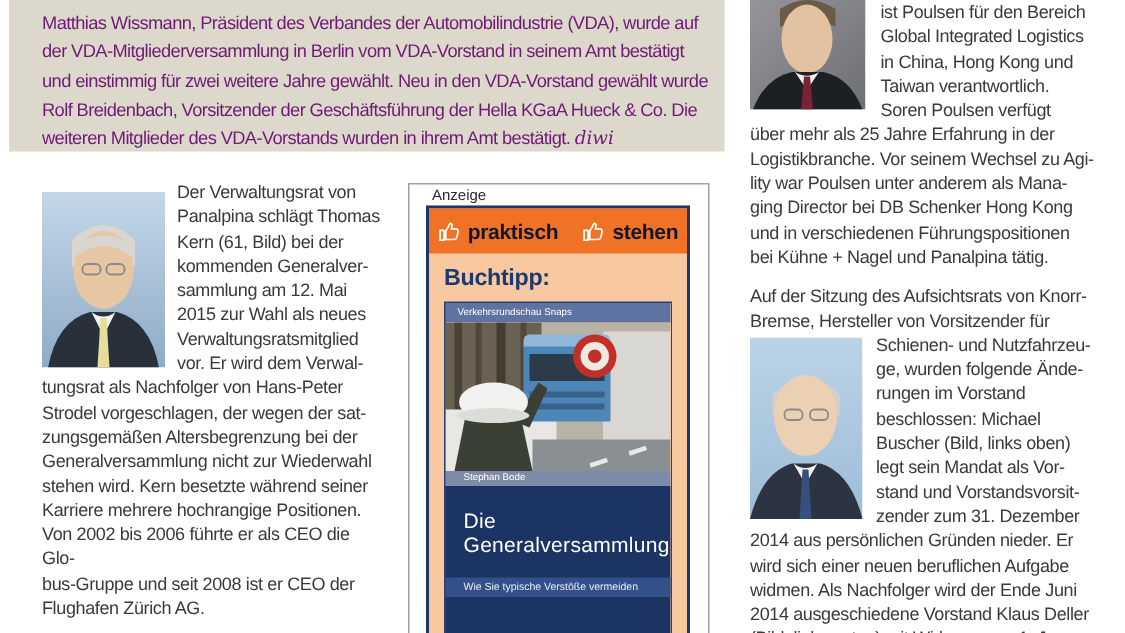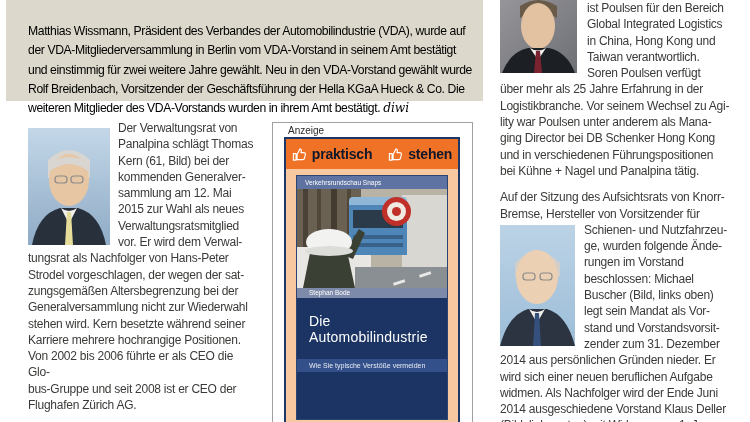--- a/index.html
+++ b/index.html
@@ -3,22 +3,22 @@
 <meta charset="utf-8">
 <style>
   html,body{margin:0;padding:0;background:#fff;}
   #page{position:relative;width:750px;height:422px;overflow:hidden;background:#fff;
         font-family:"Liberation Sans",sans-serif;color:#3a3a38;}
   .b{font-weight:400;}
   .i{font-style:italic;font-family:"DejaVu Serif",serif;letter-spacing:0;}
 
   
   .beige{position:absolute;left:6px;top:0;width:477px;height:101px;background:#dcd8cb;}
-  .beige-text{position:absolute;left:22px;top:22px;font-size:12.2px;line-height:19.3px;
-              letter-spacing:-0.4px;color:#000000;white-space:nowrap;}
+  .beige-text{position:absolute;left:22px;top:6px;font-size:12.2px;line-height:19.3px;
+              letter-spacing:-0.4px;color:#701a75;white-space:nowrap;}
 
   
   .col{position:absolute;font-size:12px;line-height:16.3px;letter-spacing:-0.25px;}
   .col-left{left:28px;top:120px;width:228px;}
   .col-right{left:500px;top:0;width:238px;}
   .col p{margin:0;}
   .col .gap10{margin-top:10px;}
 
   .photo{display:block;}
   .photo-kern{float:left;width:82px;height:117px;margin:8px 8px 5px 0;}
@@ -94,20 +94,21 @@
           </svg>
           <span>praktisch</span>
         </span>
         <span class="ad-header-item">
           <svg width="15" height="15" viewBox="0 0 16 16">
             <path d="M1.5 7h2.8v7H1.5z M5.5 13.5V7.8L8.6 2c.9.1 1.5.8 1.4 1.8L9.5 6h3.3c1 0 1.7.9 1.5 1.8l-1 4.4c-.2.8-.9 1.3-1.7 1.3H5.5z" fill="none" stroke="#fff" stroke-width="1.2" stroke-linejoin="round"></path>
           </svg>
           <span>stehen</span>
         </span>
       </div>
+      <div class="buchtipp">Buchtipp:</div>
       <div class="cover">
         <div class="cover-band1">Verkehrsrundschau Snaps</div>
         <svg class="cover-photo" viewBox="0 0 150 99" xmlns="http://www.w3.org/2000/svg">
           <rect width="150" height="99" fill="#b9b3a6"></rect>
           <rect x="0" y="0" width="64" height="62" fill="#6b6152"></rect>
           <rect x="6" y="0" width="5" height="58" fill="#4a4236"></rect>
           <rect x="20" y="0" width="4" height="60" fill="#51483a"></rect>
           <rect x="34" y="0" width="6" height="56" fill="#443c30"></rect>
           <rect x="50" y="0" width="4" height="58" fill="#51483a"></rect>
           <rect x="0" y="58" width="74" height="41" fill="#e9e7e3"></rect>
@@ -125,21 +126,21 @@
           <ellipse cx="32" cy="53" rx="23" ry="13" fill="#f2f2f0"></ellipse>
           <ellipse cx="32" cy="62" rx="24" ry="5" fill="#dcdcd8"></ellipse>
         </svg>
         <div class="badge">
           <div class="badge-mid">
               <div class="badge-core"></div>
             </div>
         </div>
         <div class="cover-author">Stephan Bode</div>
         <div class="cover-navy">
-          <div class="cover-title">Die Automobilindustrie</div>
+          <div class="cover-title">Die Generalversammlung</div>
           <div class="cover-sub">Wie Sie typische Verstöße vermeiden</div>
         </div>
       </div>
     </div>
   </div>
 
   <div class="col col-right">
     <p>
       <svg class="photo photo-poulsen" viewBox="0 0 77 73" xmlns="http://www.w3.org/2000/svg">
         <defs>

